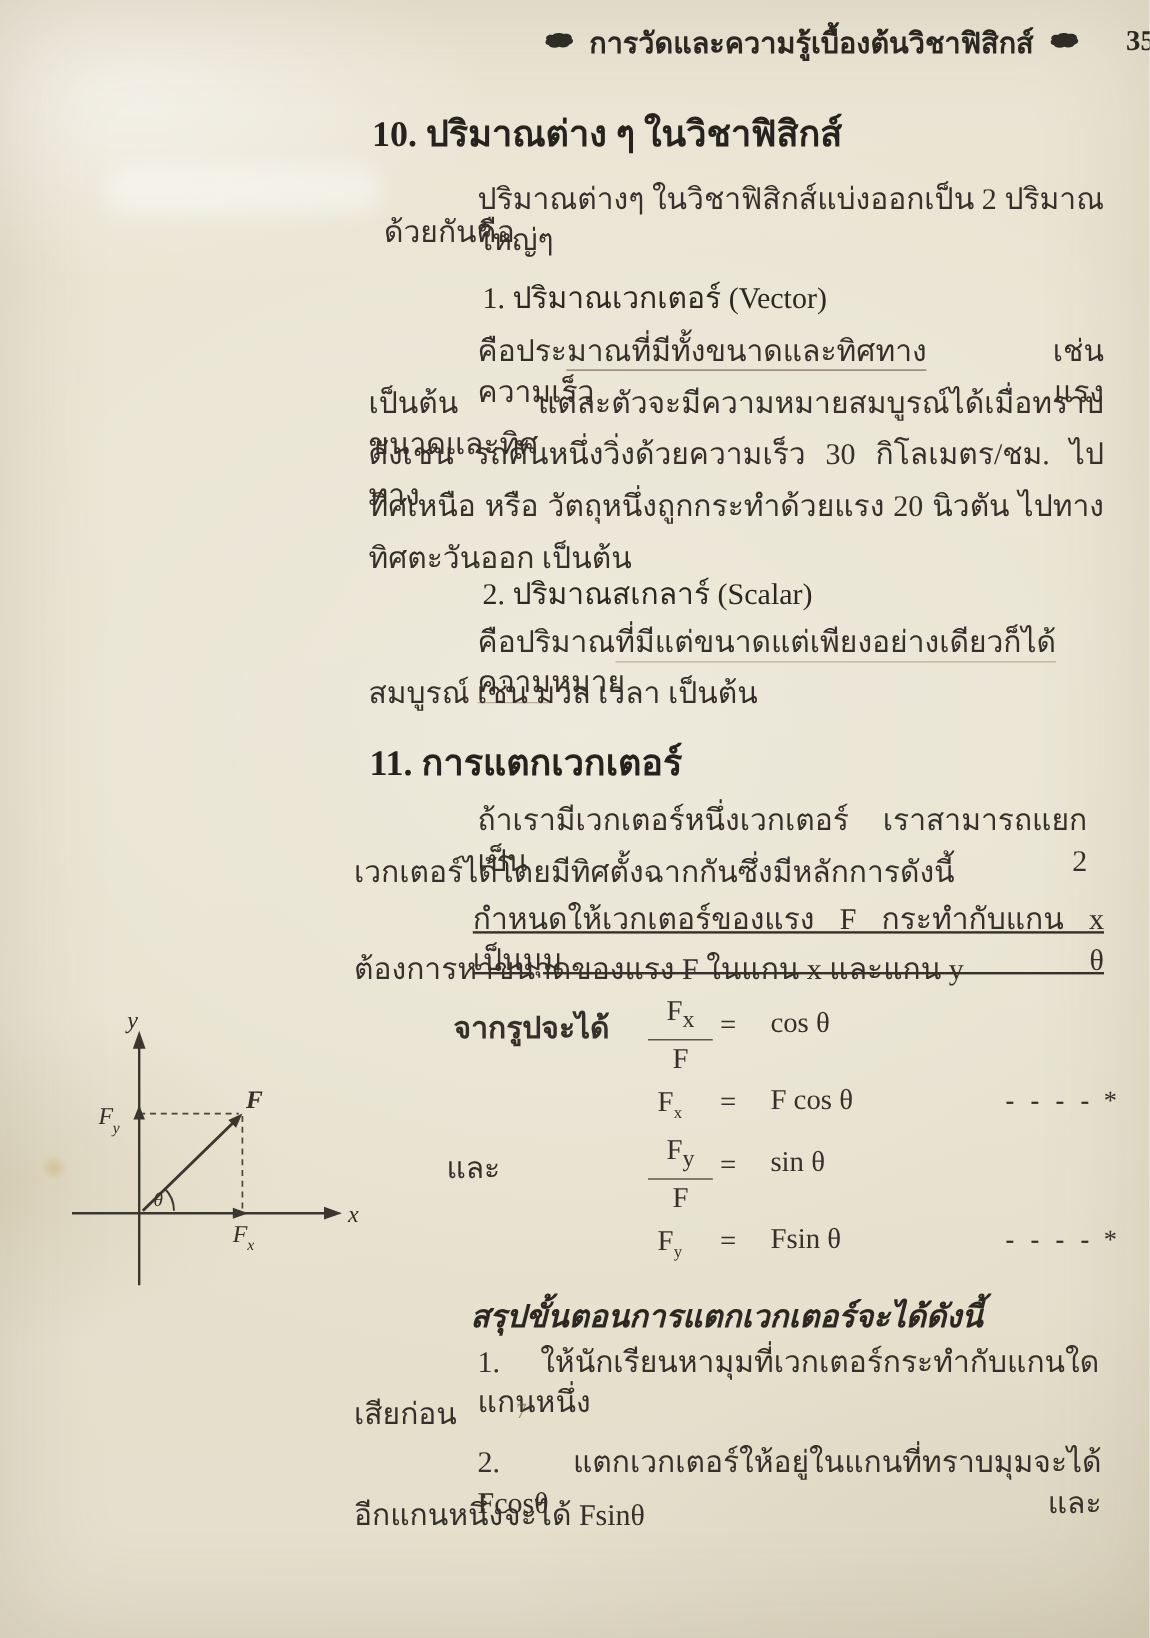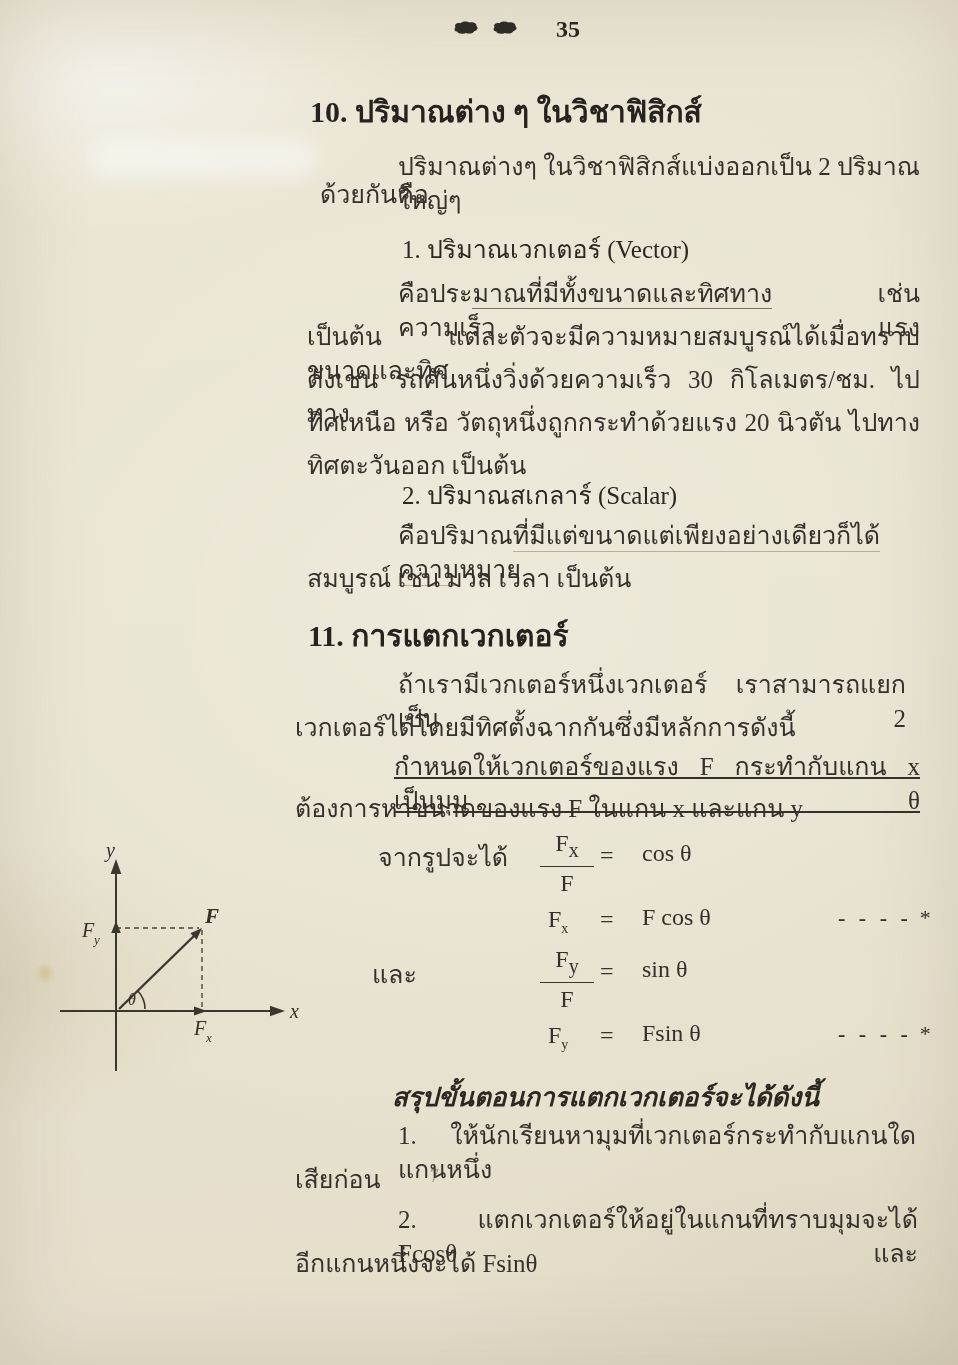--- a/index.html
+++ b/index.html
@@ -51,20 +51,21 @@
 <div class="vignette"></div>
 <div class="artifact-band"></div>
 <div class="stain"></div>
 
 <div class="abs header-row" style="left:452px; top:16px;">
   <span>
     <svg width="27" height="15" viewBox="0 0 27 15">
         <path d="M3.5 7.2 C 2 4.5 5 2.2 8.5 3.2 C 10 1.2 15 1 17.5 2.4 C 21.5 1.6 25 3.4 24.4 6 C 26.5 7.6 25.5 10.4 22.5 11 C 21.5 13.4 17 14.2 14 13 C 10.5 14.6 6 13.8 5.2 11.6 C 2.5 11.4 1.8 9 3.5 7.2 Z" fill="#2f2b25"></path>
       </svg>
   </span>
+  <span class="header-title">การวัดและความรู้เบื้องต้นวิชาฟิสิกส์</span>
   <span>
     <svg width="27" height="15" viewBox="0 0 27 15">
         <path d="M3.5 7.2 C 2 4.5 5 2.2 8.5 3.2 C 10 1.2 15 1 17.5 2.4 C 21.5 1.6 25 3.4 24.4 6 C 26.5 7.6 25.5 10.4 22.5 11 C 21.5 13.4 17 14.2 14 13 C 10.5 14.6 6 13.8 5.2 11.6 C 2.5 11.4 1.8 9 3.5 7.2 Z" fill="#2f2b25"></path>
       </svg>
   </span>
   <span class="page-num">35</span>
 </div>
 
 <div class="abs h-big" style="left:310px; top:88px;">10. ปริมาณต่าง ๆ ในวิชาฟิสิกส์</div>
 
@@ -83,21 +84,21 @@
 <div class="abs thai fill" style="left:398px; top:519px; width:522px;"><span>คือปริมาณ</span><span class="ul-faint">ที่มีแต่ขนาดแต่เพียงอย่างเดียวก็ได้ความ</span><span>หมาย</span></div>
 <div class="abs thai" style="left:307px; top:562px;">สมบูรณ์ เช่น มวล เวลา เป็นต้น</div>
 
 <div class="abs h-big" style="left:308px; top:612px;">11. การแตกเวกเตอร์</div>
 
 <div class="abs thai fill" style="left:398px; top:668px; width:508px;">ถ้าเรามีเวกเตอร์หนึ่งเวกเตอร์   เราสามารถแยกเป็น 2</div>
 <div class="abs thai" style="left:295px; top:711px;">เวกเตอร์ได้โดยมีทิศตั้งฉากกันซึ่งมีหลักการดังนี้</div>
 <div class="abs thai fill" style="left:394px; top:750px; width:526px;text-decoration:underline;">กำหนดให้เวกเตอร์ของแรง F  กระทำกับแกน x เป็นมุม θ</div>
 <div class="abs thai" style="left:295px; top:792px;">ต้องการหาขนาดของแรง F ในแกน x และแกน y</div>
 
-<div class="abs thai" style="left:378px; top:841px;">จากรูปจะได้</div>
+<div class="abs thai" style="left:378px; top:841px;font-weight:bold;">จากรูปจะได้</div>
 <div class="abs frac" style="left:540px; top:829px;">
   <div class="num"><span>F</span><sub>x</sub></div>
   <div class="den">F</div>
 </div>
 <div class="abs eq" style="left:600px; top:840px;">=</div>
 <div class="abs eq" style="left:642px; top:838px;">cos θ</div>
 
 <div class="abs eq" style="left:548px; top:904px;"><span>F</span><sub>x</sub></div>
 <div class="abs eq" style="left:600px; top:904px;">=</div>
 <div class="abs eq" style="left:642px; top:902px;">F cos θ</div>

